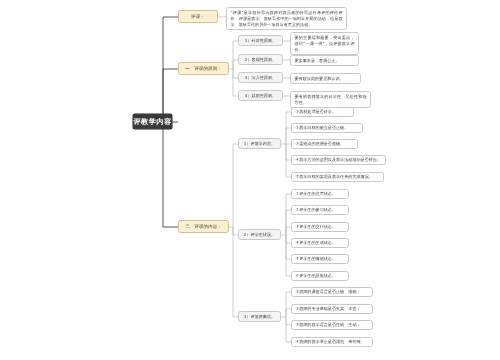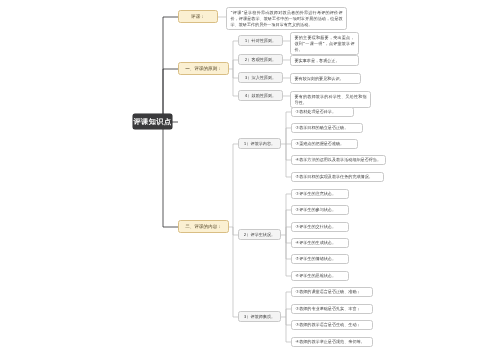--- a/index.html
+++ b/index.html
@@ -91,21 +91,21 @@
       <path d="M286,235 V276 H291"></path>
 
       <path d="M281,317 H286"></path>
       <path d="M286,317 V292 H291"></path>
       <path d="M286,317 V309 H291"></path>
       <path d="M286,317 V325 H291"></path>
       <path d="M286,317 V342 H291"></path>
     </g>
   </svg>
 
-  <div class="node root" style="left:133px;top:114px;width:39px;height:15px;">评课知识点</div>
+  <div class="node root" style="left:133px;top:114px;width:39px;height:15px;">评教学内容</div>
 
   <div class="node branch" style="left:178px;top:10px;width:40px;height:13px;">评课：</div>
   <div class="desc" style="position:absolute;left:226px;top:7px;width:112px;">“评课”是学校外界或教师对教员者的外界进行考评的评价评价，评课是教学、教研工作中的一项时常开展的活动，也是教学、教研工作的另外一项日常有意义的活动。</div>
 
   <div class="node branch" style="left:178px;top:62px;width:51px;height:13px;">一、评课的原则：</div>
 
   <div class="node group" style="left:238px;top:35px;width:45px;height:11px;">1）针对性原则。</div>
   <div class="desc" style="position:absolute;left:290px;top:32px;width:60px;">要的主要缓和题要，突出重点，做到“一课一得”，点评堂教学评价。</div>
 
   <div class="node group" style="left:238px;top:54px;width:45px;height:11px;">2）客观性原则。</div>

